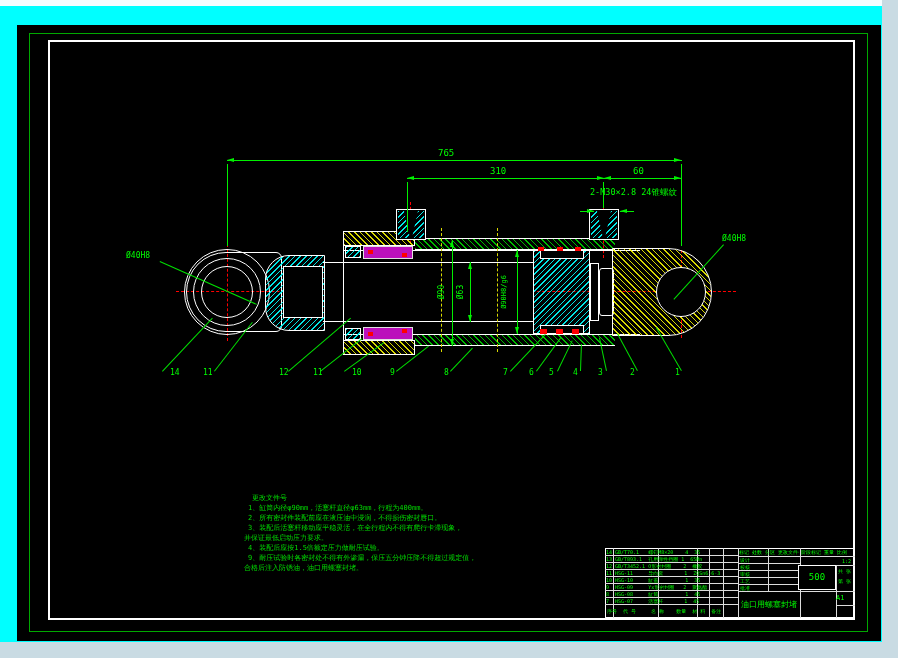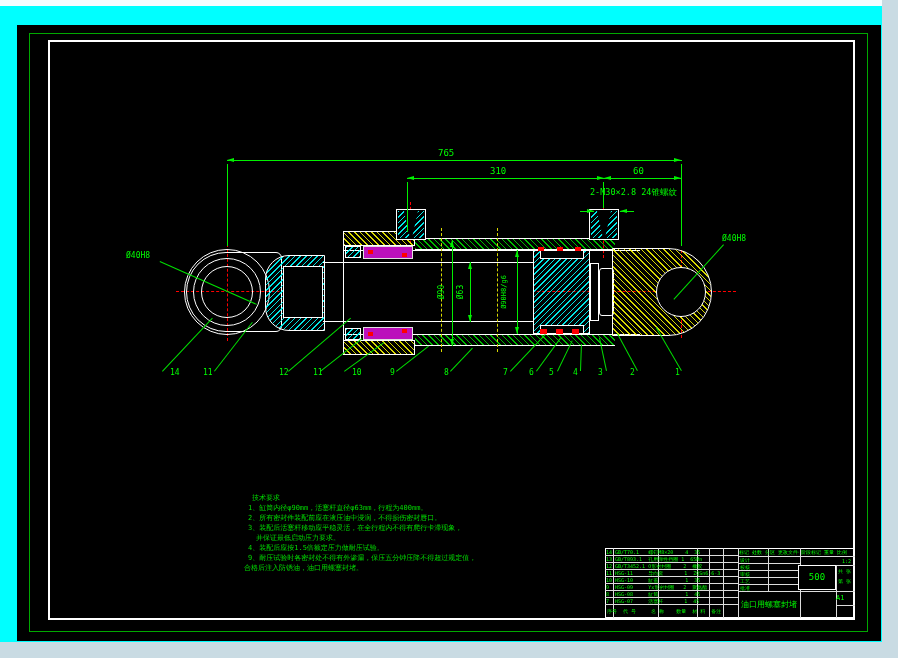--- a/index.html
+++ b/index.html
@@ -174,25 +174,25 @@
   <div class="txt-s" style="left:390px;top:368px;">9</div>
   <div class="txt-s" style="left:444px;top:368px;">8</div>
   <div class="txt-s" style="left:503px;top:368px;">7</div>
   <div class="txt-s" style="left:529px;top:368px;">6</div>
   <div class="txt-s" style="left:549px;top:368px;">5</div>
   <div class="txt-s" style="left:573px;top:368px;">4</div>
   <div class="txt-s" style="left:598px;top:368px;">3</div>
   <div class="txt-s" style="left:630px;top:368px;">2</div>
   <div class="txt-s" style="left:675px;top:368px;">1</div>
 
-  <div class="notes" style="left:252px;top:494px;">技术要求</div>
+  <div class="notes" style="left:252px;top:494px;">更改文件号</div>
   <div class="notes" style="left:248px;top:504px;">1、缸筒内径φ90mm，活塞杆直径φ63mm，行程为400mm。</div>
   <div class="notes" style="left:248px;top:514px;">2、所有密封件装配前应在液压油中浸润，不得损伤密封唇口。</div>
   <div class="notes" style="left:248px;top:524px;">3、装配后活塞杆移动应平稳灵活，在全行程内不得有爬行卡滞现象，</div>
-  <div class="notes" style="left:256px;top:534px;text-align:right;">并保证最低启动压力要求。</div>
+  <div class="notes" style="left:244px;top:534px;text-align:right;">并保证最低启动压力要求。</div>
   <div class="notes" style="left:248px;top:544px;">4、装配后应按1.5倍额定压力做耐压试验。</div>
   <div class="notes" style="left:248px;top:554px;">9、耐压试验时各密封处不得有外渗漏，保压五分钟压降不得超过规定值，</div>
   <div class="notes" style="left:244px;top:564px;">合格后注入防锈油，油口用螺塞封堵。</div>
 
   <div style="left:605px;top:548px;width:250px;height:70px;border:1px solid #fff;"></div>
 
   <div class="tbl" style="left:613px;top:548px;width:1px;height:70px;"></div>
   <div class="tbl" style="left:658px;top:548px;width:1px;height:70px;"></div>
   <div class="tbl" style="left:697px;top:548px;width:1px;height:70px;"></div>
   <div class="tbl" style="left:709px;top:548px;width:1px;height:70px;"></div>

